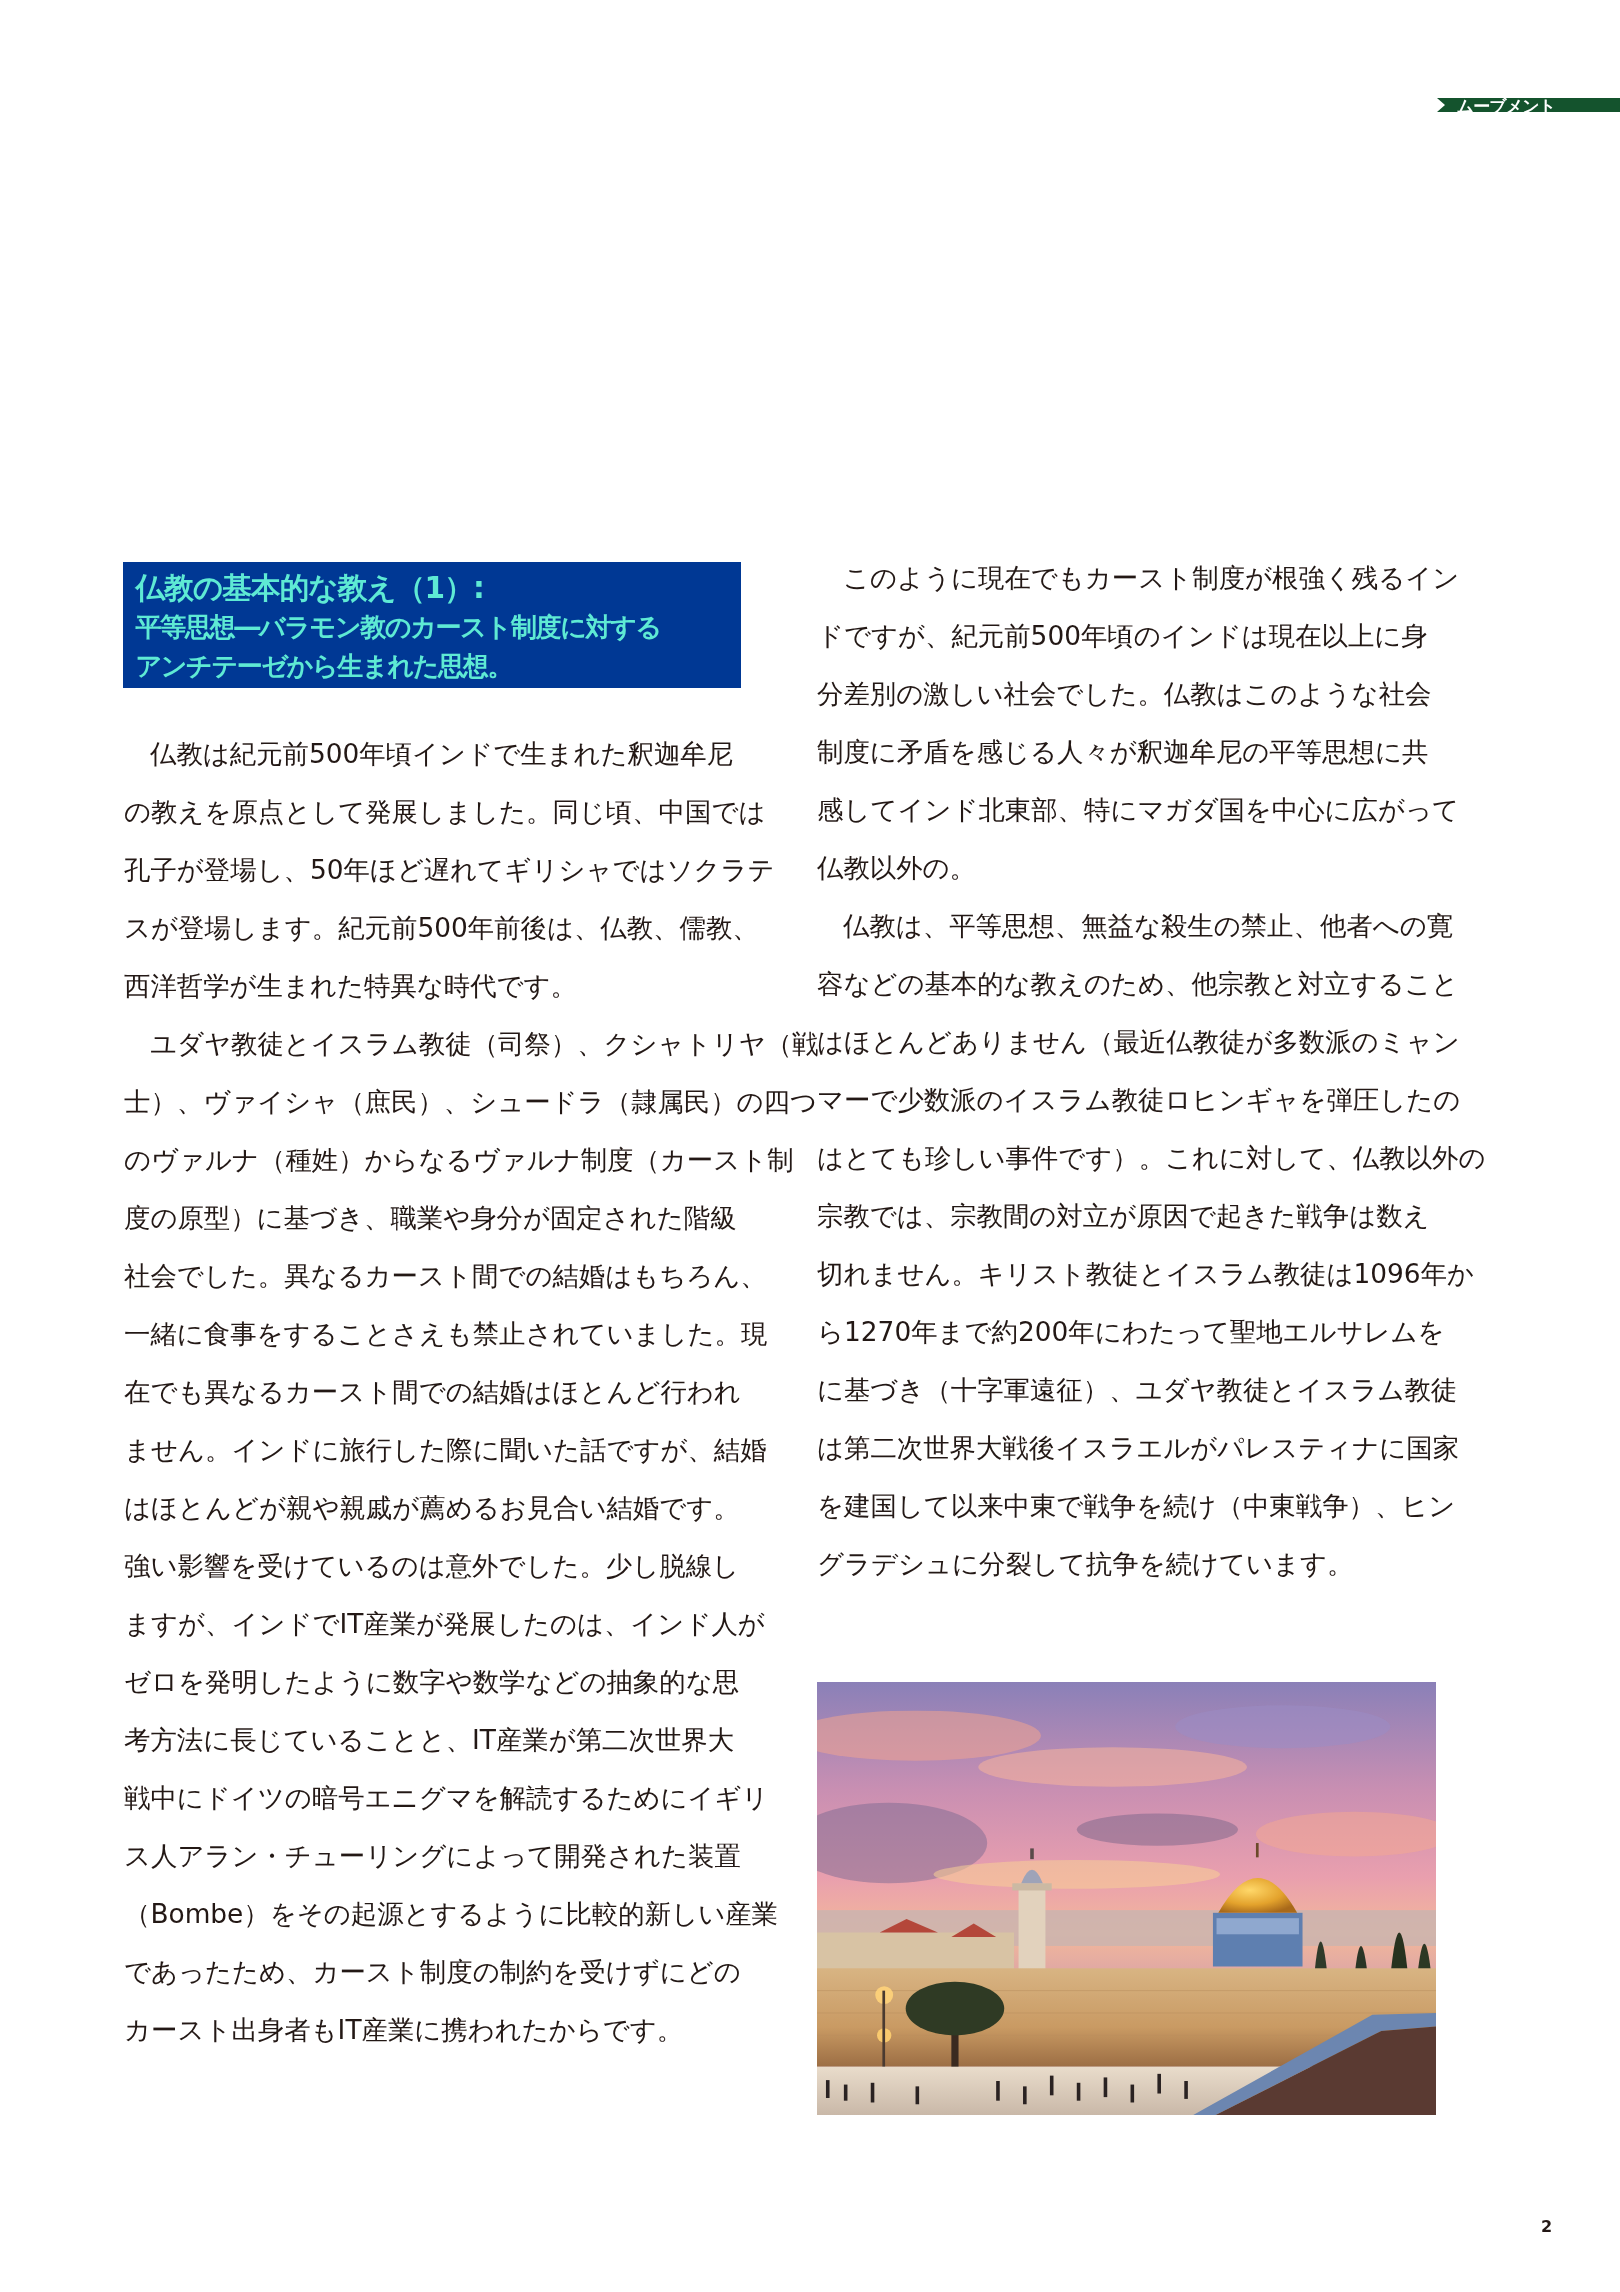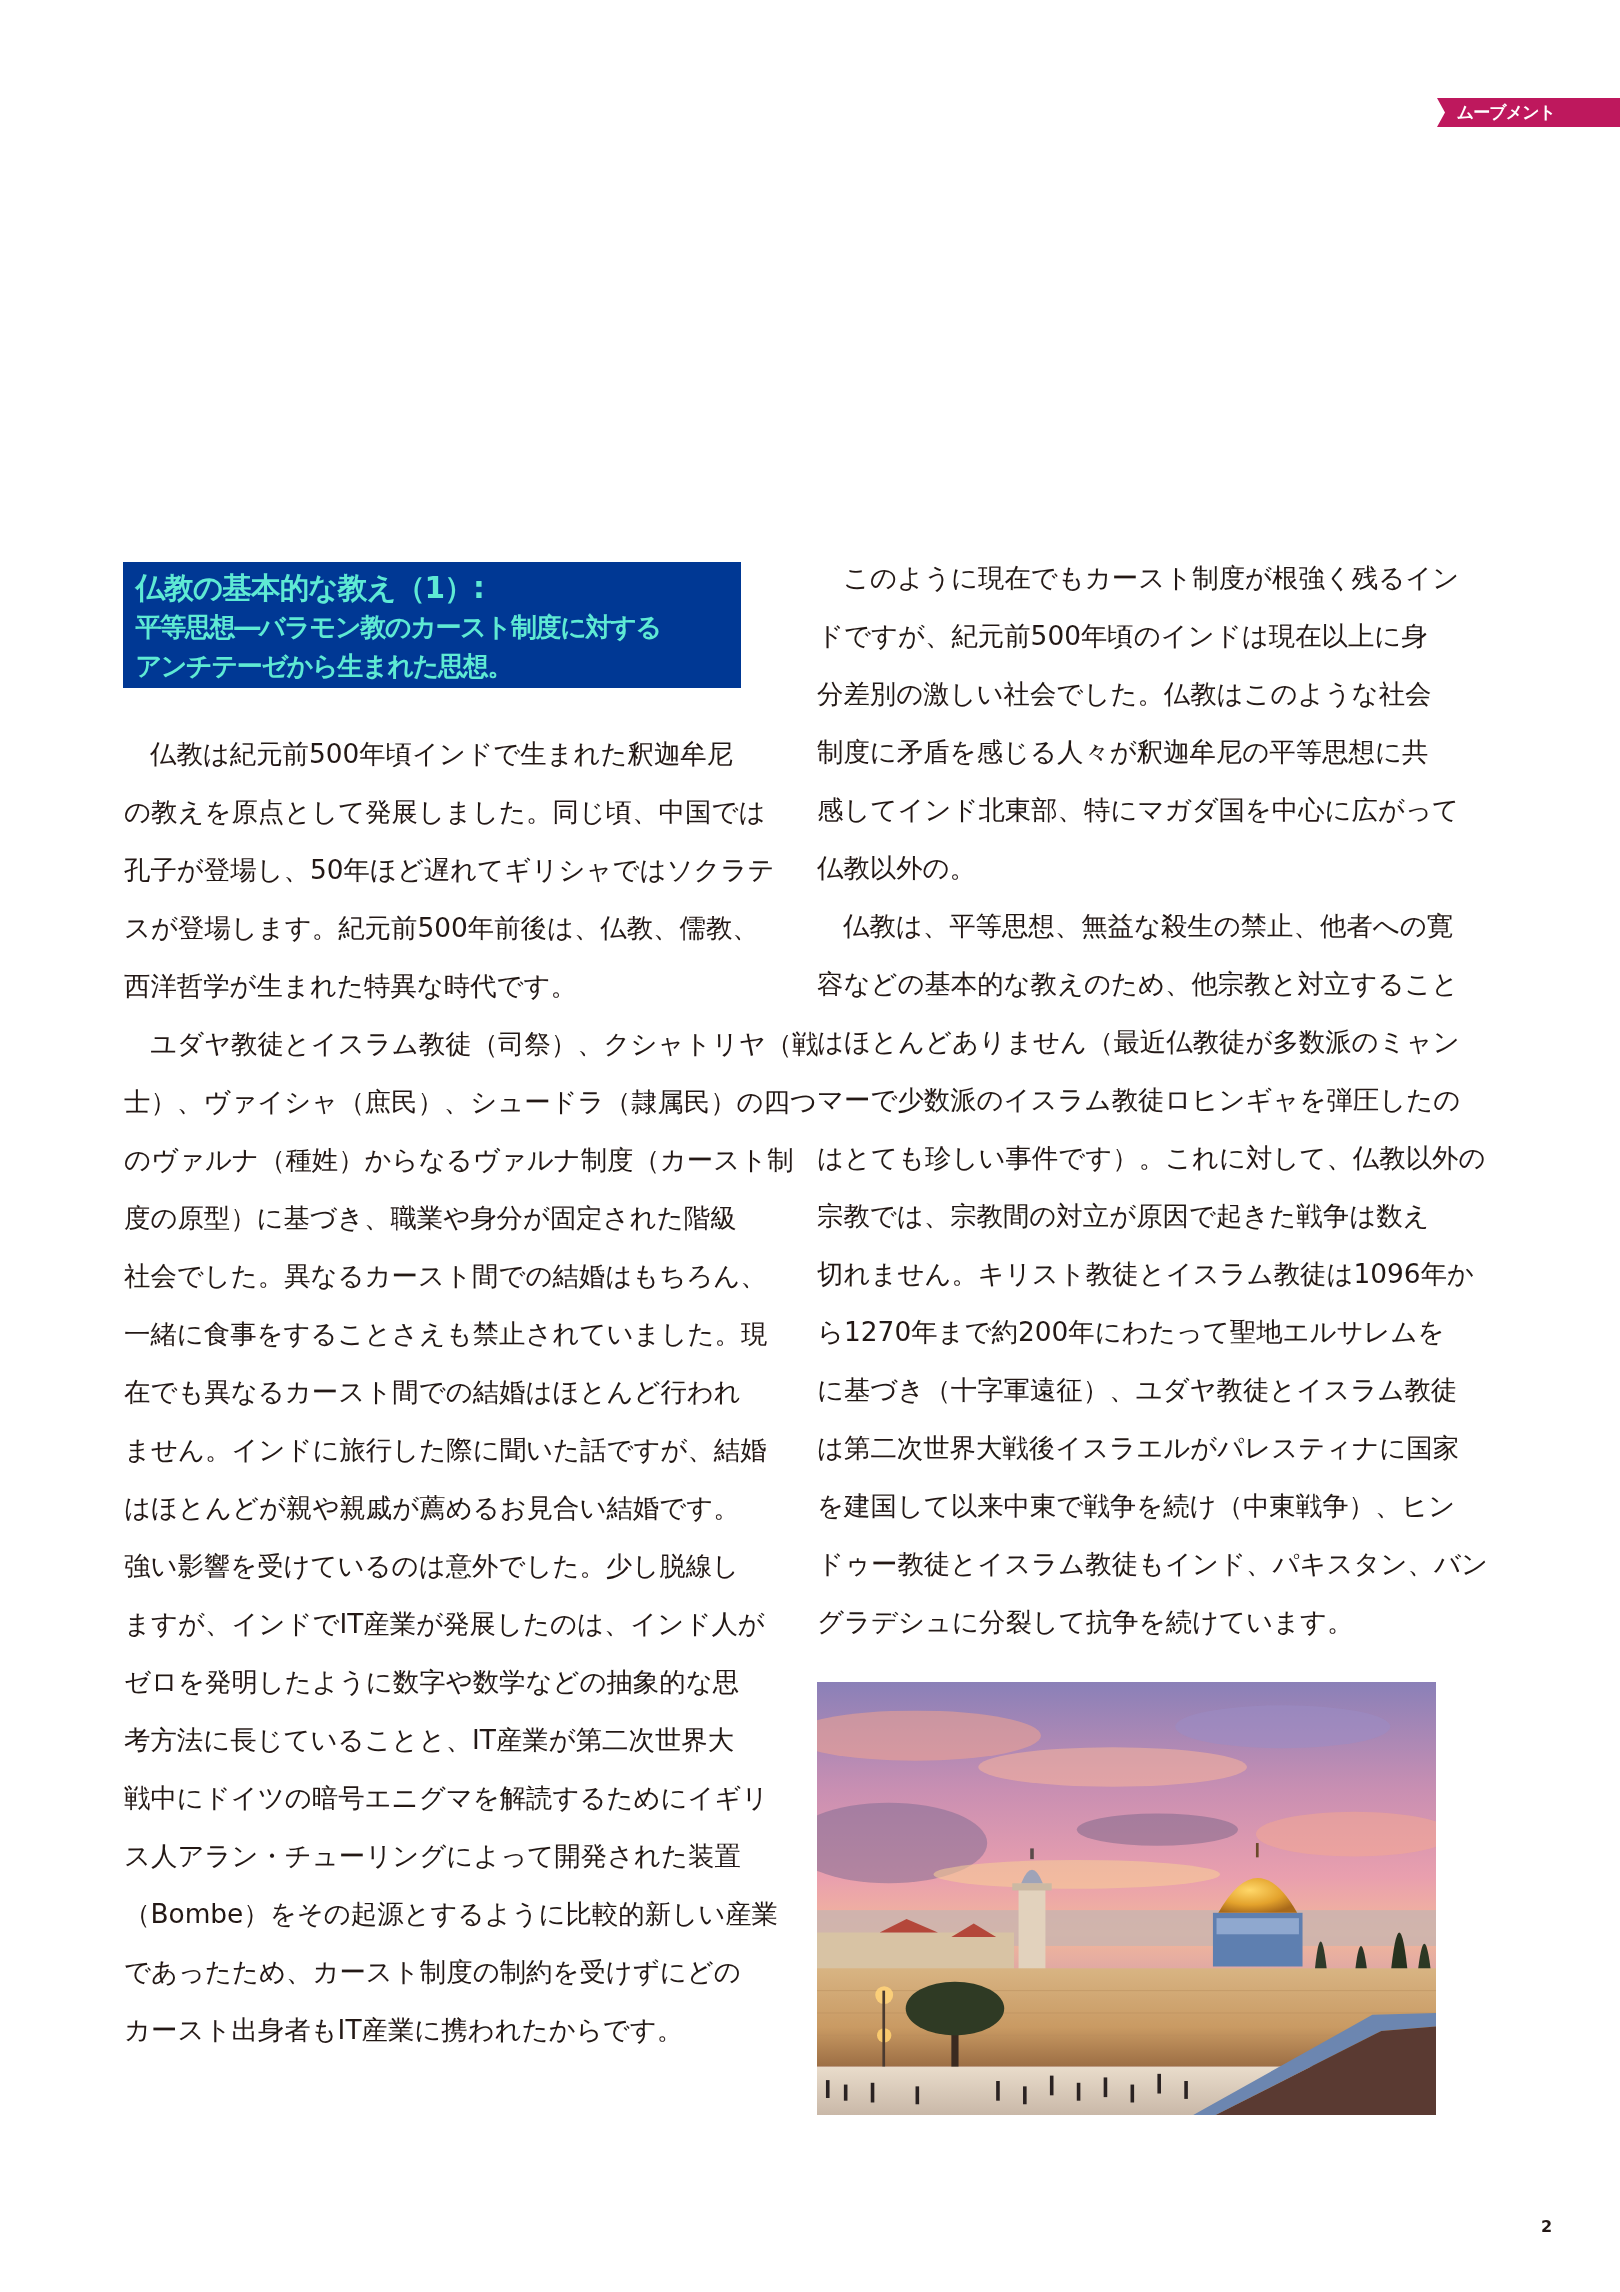--- a/index.html
+++ b/index.html
@@ -14,25 +14,25 @@
       overflow: hidden;
       font-family: "DejaVu Sans", "Liberation Sans", sans-serif;
       color: #231815;
     }
     
     .section-tag {
       position: absolute;
       left: 1437px;
       top: 98px;
       width: 184px;
-      height: 29px;
-      background: #be185d;
+      height: 14px;
+      background: #14532d;
       clip-path: polygon(0 0, 100% 0, 100% 100%, 0 100%, 8px 50%);
       display: flex;
-      align-items: center;
+      align-items: flex-start;
     }
     .section-tag-label {
       margin-left: 19.7px;
       color: #ffffff;
       font-weight: bold;
       font-size: 17px;
       letter-spacing: -0.9px;
       line-height: 1;
       white-space: nowrap;
     }
@@ -166,21 +166,20 @@
   <span class="line">容などの基本的な教えのため、他宗教と対立すること</span>
   <span class="line">はほとんどありません（最近仏教徒が多数派のミャン</span>
   <span class="line">マーで少数派のイスラム教徒ロヒンギャを弾圧したの</span>
   <span class="line">はとても珍しい事件です）。これに対して、仏教以外の</span>
   <span class="line">宗教では、宗教間の対立が原因で起きた戦争は数え</span>
   <span class="line">切れません。キリスト教徒とイスラム教徒は1096年か</span>
   <span class="line">ら1270年まで約200年にわたって聖地エルサレムを</span>
   <span class="line">に基づき（十字軍遠征）、ユダヤ教徒とイスラム教徒</span>
   <span class="line">は第二次世界大戦後イスラエルがパレスティナに国家</span>
   <span class="line">を建国して以来中東で戦争を続け（中東戦争）、ヒン</span>
-  <span class="line">ドゥー教徒とイスラム教徒もインド、パキスタン、バン</span>
   <span class="line">グラデシュに分裂して抗争を続けています。</span>
 </div>
 
 <div class="photo">
   <svg viewBox="0 0 691 484" preserveAspectRatio="none" xmlns="http://www.w3.org/2000/svg">
     <defs>
       <linearGradient id="sky" x1="0" y1="0" x2="0" y2="1">
         <stop offset="0" stop-color="#8a80b8"></stop>
         <stop offset="0.25" stop-color="#c98fb2"></stop>
         <stop offset="0.45" stop-color="#e99fae"></stop>

